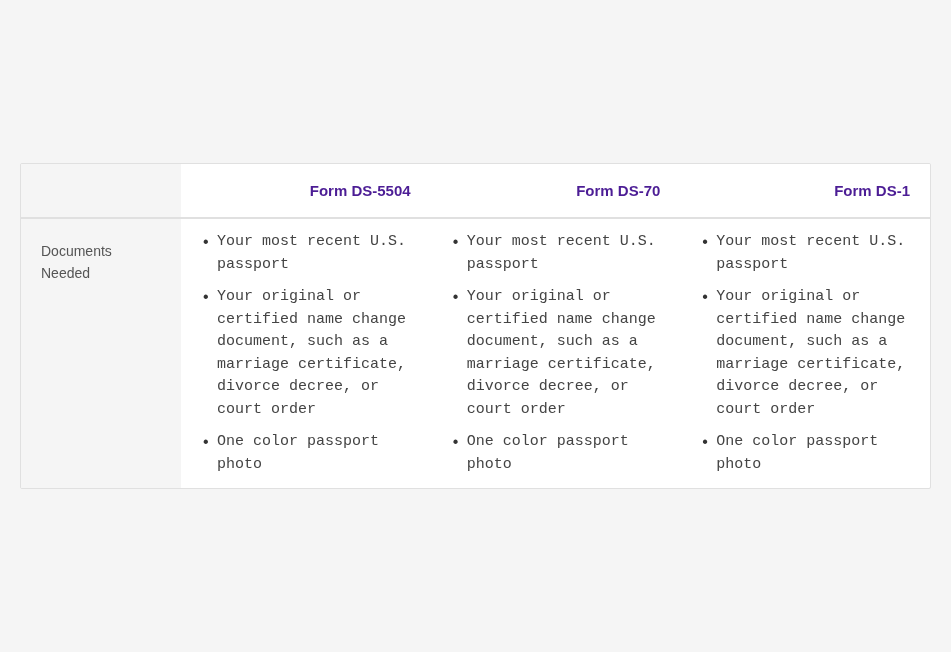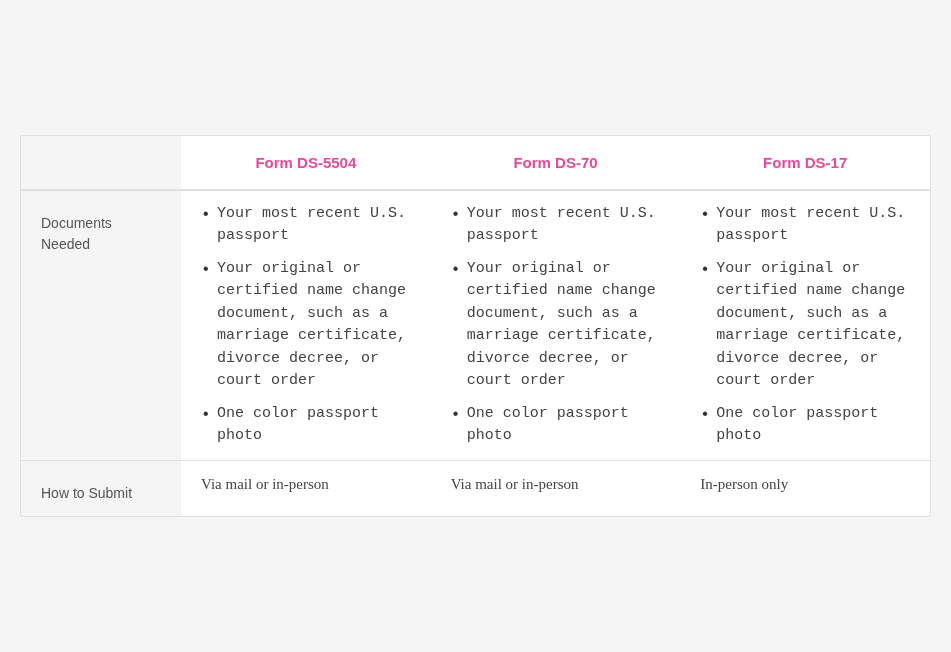--- a/index.html
+++ b/index.html
@@ -29,27 +29,27 @@
 
     table {
       width: 100%;
       border-collapse: collapse;
       font-size: 15px;
       color: #333;
     }
 
     thead tr th {
       padding: 18px 20px;
-      text-align: center;
+      text-align: right;
       font-family: Arial, Helvetica, sans-serif;
       font-weight: 700;
       font-size: 15px;
       background: #ffffff;
       border-bottom: 2px solid #e0e0e0;
-      color: #ec4899;
+      color: #4c1d95;
     }
 
     thead tr th:first-child {
       width: 160px;
       background: #f5f5f5;
     }
 
     tbody tr td {
       padding: 12px 20px;
       vertical-align: top;
@@ -106,21 +106,21 @@
 </head>
 <body>
 
 <div class="table-container">
   <table>
     <thead>
       <tr>
         <th></th>
         <th>Form DS-5504</th>
         <th>Form DS-70</th>
-        <th>Form DS-17</th>
+        <th>Form DS-1</th>
       </tr>
     </thead>
     <tbody>
 
       <tr>
         <td class="row-label">Documents Needed</td>
         <td>
           <ul class="doc-list">
             <li>Your most recent U.S. passport</li>
             <li>Your original or certified name change document, such as a marriage certificate, divorce decree, or court order</li>
@@ -137,21 +137,15 @@
         <td>
           <ul class="doc-list">
             <li>Your most recent U.S. passport</li>
             <li>Your original or certified name change document, such as a marriage certificate, divorce decree, or court order</li>
             <li>One color passport photo</li>
           </ul>
         </td>
       </tr>
 
 
-      <tr>
-        <td class="row-label">How to Submit</td>
-        <td>Via mail or in-person</td>
-        <td>Via mail or in-person</td>
-        <td>In-person only</td>
-      </tr>
     </tbody>
   </table>
 </div>
 
 </body></html>

